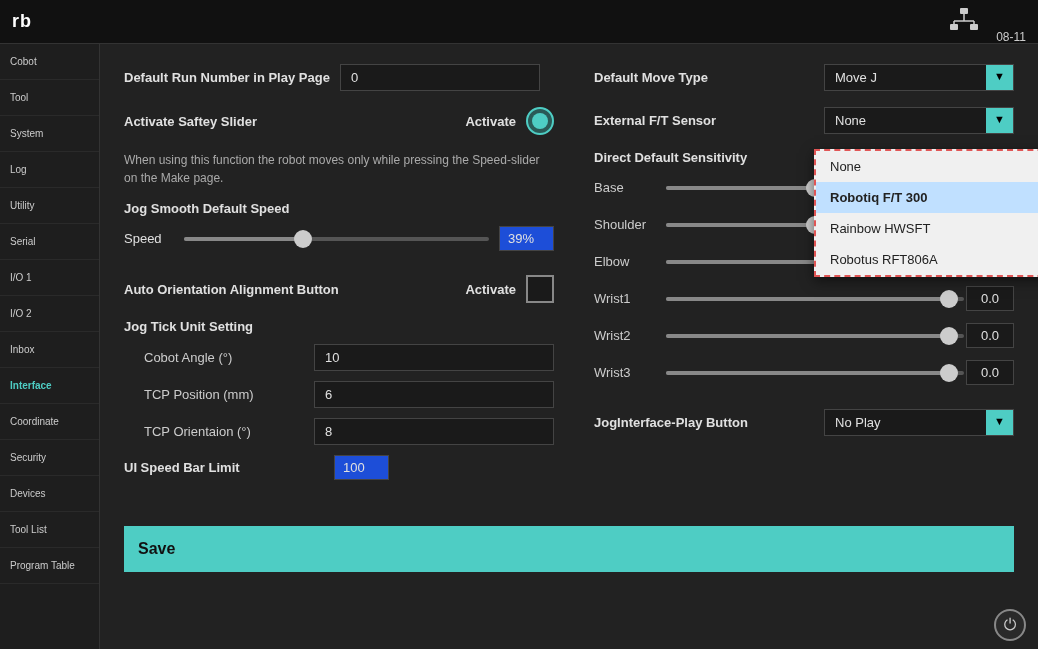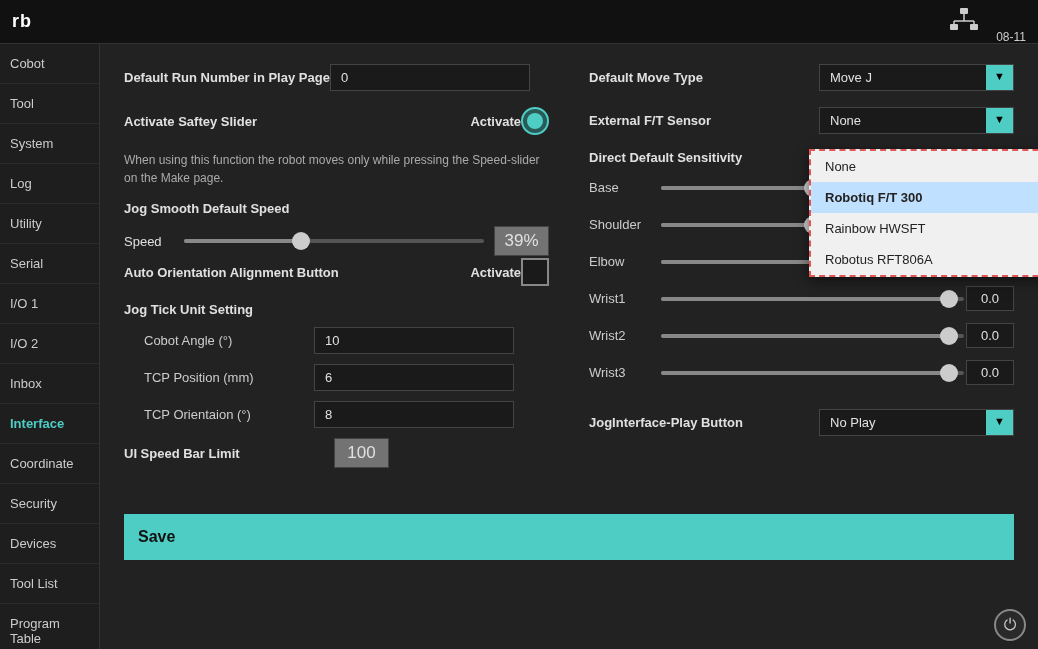--- a/index.html
+++ b/index.html
@@ -55,21 +55,21 @@
       width: 100px;
       background: #1e1e1e;
       border-right: 1px solid #333;
       display: flex;
       flex-direction: column;
     }
     .sidebar-item {
       padding: 12px 10px;
       cursor: pointer;
       color: #ccc;
-      font-size: 13px;
+      font-size: 10px;
       border-bottom: 1px solid #2a2a2a;
     }
     .sidebar-item.active {
       color: #4ecdc4;
       font-weight: bold;
     }
 
     
     .main {
       flex: 1;
@@ -84,20 +84,21 @@
       gap: 40px;
     }
     .col-left { flex: 1; }
     .col-right { flex: 1; position: relative; }
 
     
     .form-row {
       display: flex;
       align-items: center;
       margin-bottom: 16px;
+      gap: 10px;
     }
     .form-label {
       font-weight: bold;
       color: #e0e0e0;
       min-width: 200px;
       flex-shrink: 0;
     }
     .form-input {
       background: #1a1a1a;
       border: 1px solid #444;
@@ -157,21 +158,21 @@
       font-weight: bold;
       color: #e0e0e0;
       margin-bottom: 10px;
     }
 
     
     .slider-row {
       display: flex;
       align-items: center;
       gap: 10px;
-      margin-bottom: 2px;
+      margin-bottom: 24px;
     }
     .slider-label {
       color: #e0e0e0;
       min-width: 50px;
     }
     .slider-track {
       flex: 1;
       height: 4px;
       background: #555;
       border-radius: 2px;
@@ -185,48 +186,48 @@
     .slider-thumb {
       width: 18px;
       height: 18px;
       background: #ccc;
       border-radius: 50%;
       position: absolute;
       top: -7px;
       transform: translateX(-50%);
     }
     .slider-value {
-      background: #737373;
+      background: #1d4ed8;
       border: 1px solid #444;
       color: #e0e0e0;
       padding: 4px 8px;
-      font-size: 17px;
+      font-size: 13px;
       width: 55px;
-      text-align: center;
+      text-align: left;
     }
 
     
     .jog-sub-row {
       display: flex;
       align-items: center;
       gap: 10px;
       margin-bottom: 10px;
       padding-left: 20px;
     }
     .jog-sub-label {
       color: #ccc;
       min-width: 160px;
     }
     .jog-sub-input {
       background: #1a1a1a;
       border: 1px solid #444;
       color: #e0e0e0;
       padding: 5px 10px;
       font-size: 13px;
-      width: 200px;
+      width: 240px;
     }
 
     
     .ui-speed-row {
       display: flex;
       align-items: center;
       gap: 10px;
       margin-bottom: 16px;
     }
 

